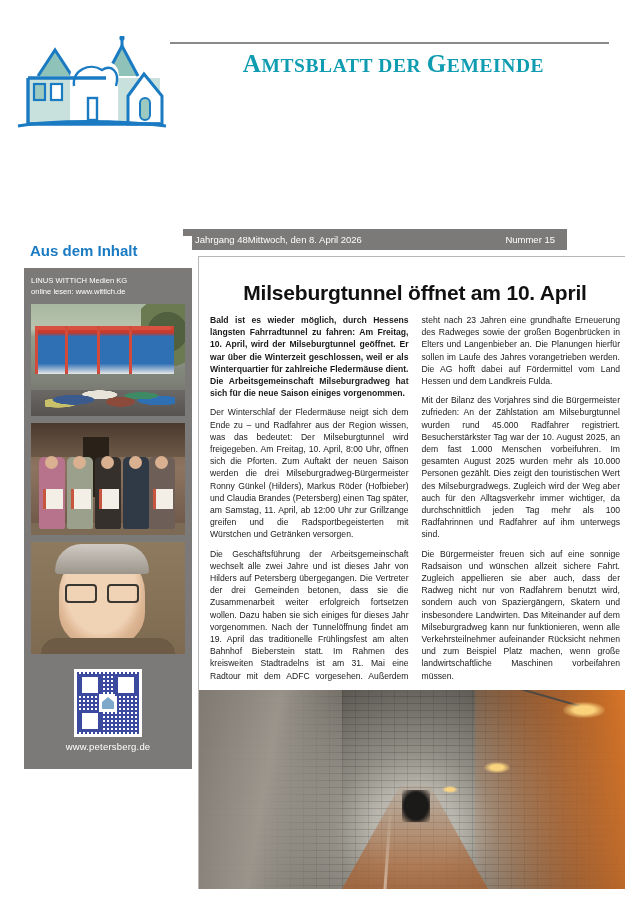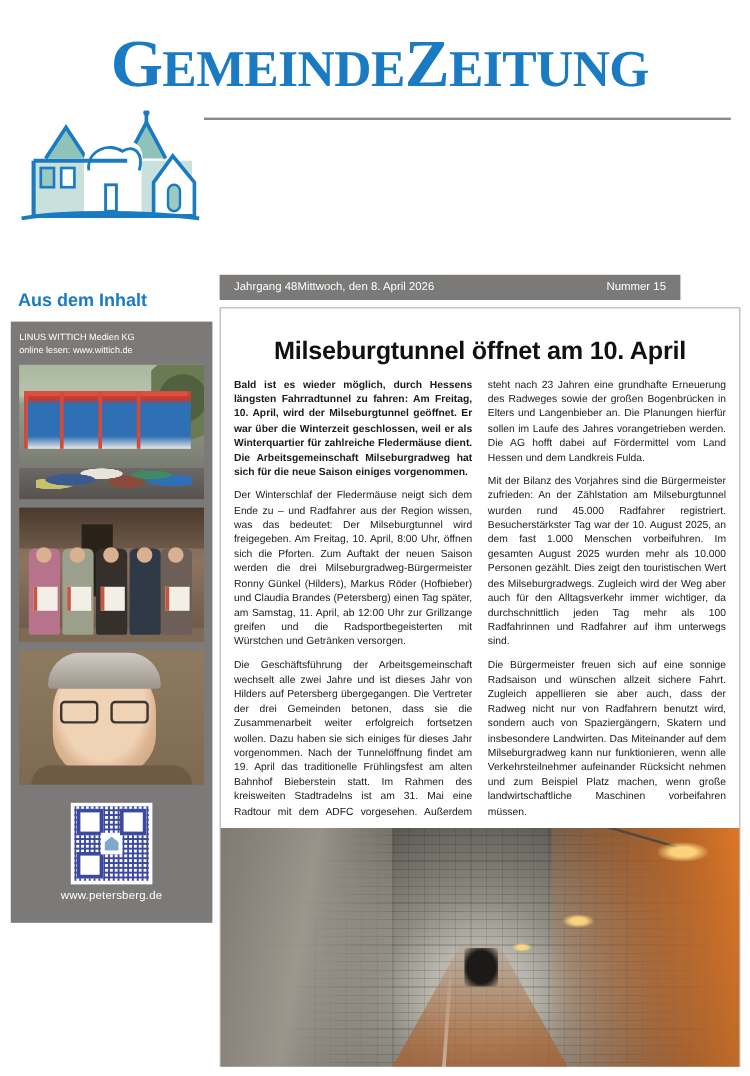--- a/index.html
+++ b/index.html
@@ -92,21 +92,21 @@
     box-sizing: border-box;
     padding: 0 12px;
   }
   .info-bar .ib-left   { flex: 0 0 auto; }
   .info-bar .ib-center { flex: 1 1 auto; text-align: left; }
   .info-bar .ib-right  { flex: 0 0 auto; }
 
   
   .page-body {
     position: absolute;
-    left: 0;
+    left: 15px;
     top: 236px;
     width: 514px;
     height: 660px;
   }
 
   
   .sidebar {
     position: absolute;
     left: 9px;
     top: 0;
@@ -369,23 +369,20 @@
     left: 0; bottom: 0;
     width: 625px; height: 8px;
     background: #ffffff;
   }
 </style>
 </head>
 <body>
 
 <div class="masthead">
 
-  <div class="paper-title">
-    <span class="cap">G</span><span class="sc">EMEINDE</span><span class="cap">Z</span><span class="sc">EITUNG</span>
-  </div>
 
   <div class="sub-wrap">
 
     <div class="crest">
       <svg width="160" height="105" viewBox="0 0 160 105" aria-hidden="true">
 
         <path d="M18 42 L18 88 L150 88 L150 42 Z" fill="#9cc9c0" opacity="0.55"></path>
 
         <path d="M28 40 L45 14 L62 40 Z" fill="#8fc3ba"></path>
         <path d="M28 40 L45 14 L62 40" fill="none" stroke="#1a7ac2" stroke-width="3"></path>
@@ -408,20 +405,23 @@
         <rect x="24" y="48" width="11" height="16" fill="#9cc9c0" stroke="#1a7ac2" stroke-width="2.2"></rect>
         <rect x="41" y="48" width="11" height="16" fill="#ffffff" stroke="#1a7ac2" stroke-width="2.2"></rect>
         <rect x="78" y="62" width="9" height="22" fill="#ffffff" stroke="#1a7ac2" stroke-width="2.4"></rect>
 
         <path d="M8 90 C42 84 110 84 156 90" fill="none" stroke="#1a7ac2" stroke-width="3.2"></path>
       </svg>
     </div>
 
     <div class="sub-right">
       <div class="sub-rule"></div>
+      <div class="amtsblatt">
+        <span style="font-size:25px">A</span><span class="sc">MTSBLATT DER </span><span style="font-size:25px">G</span><span class="sc">EMEINDE</span>
+      </div>
     </div>
 
   </div>
 </div>
 
 <div class="info-bar">
   <span class="ib-left">Jahrgang 48</span>
   <span class="ib-center">Mittwoch, den 8. April 2026</span>
   <span class="ib-right">Nummer 15</span>
 </div>

